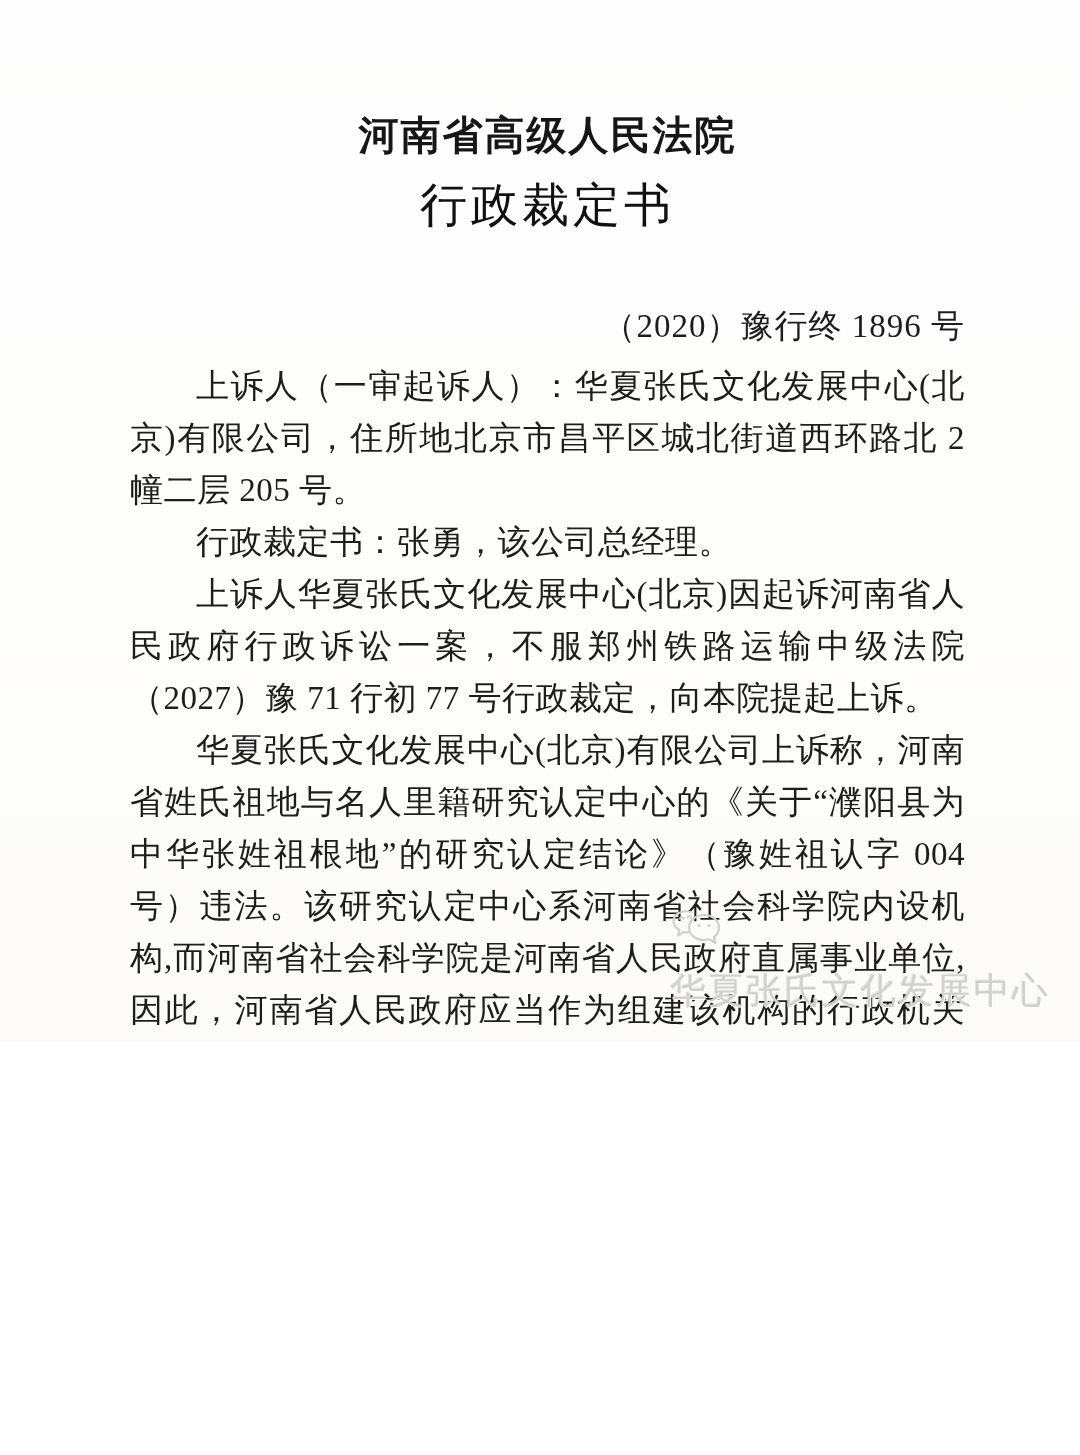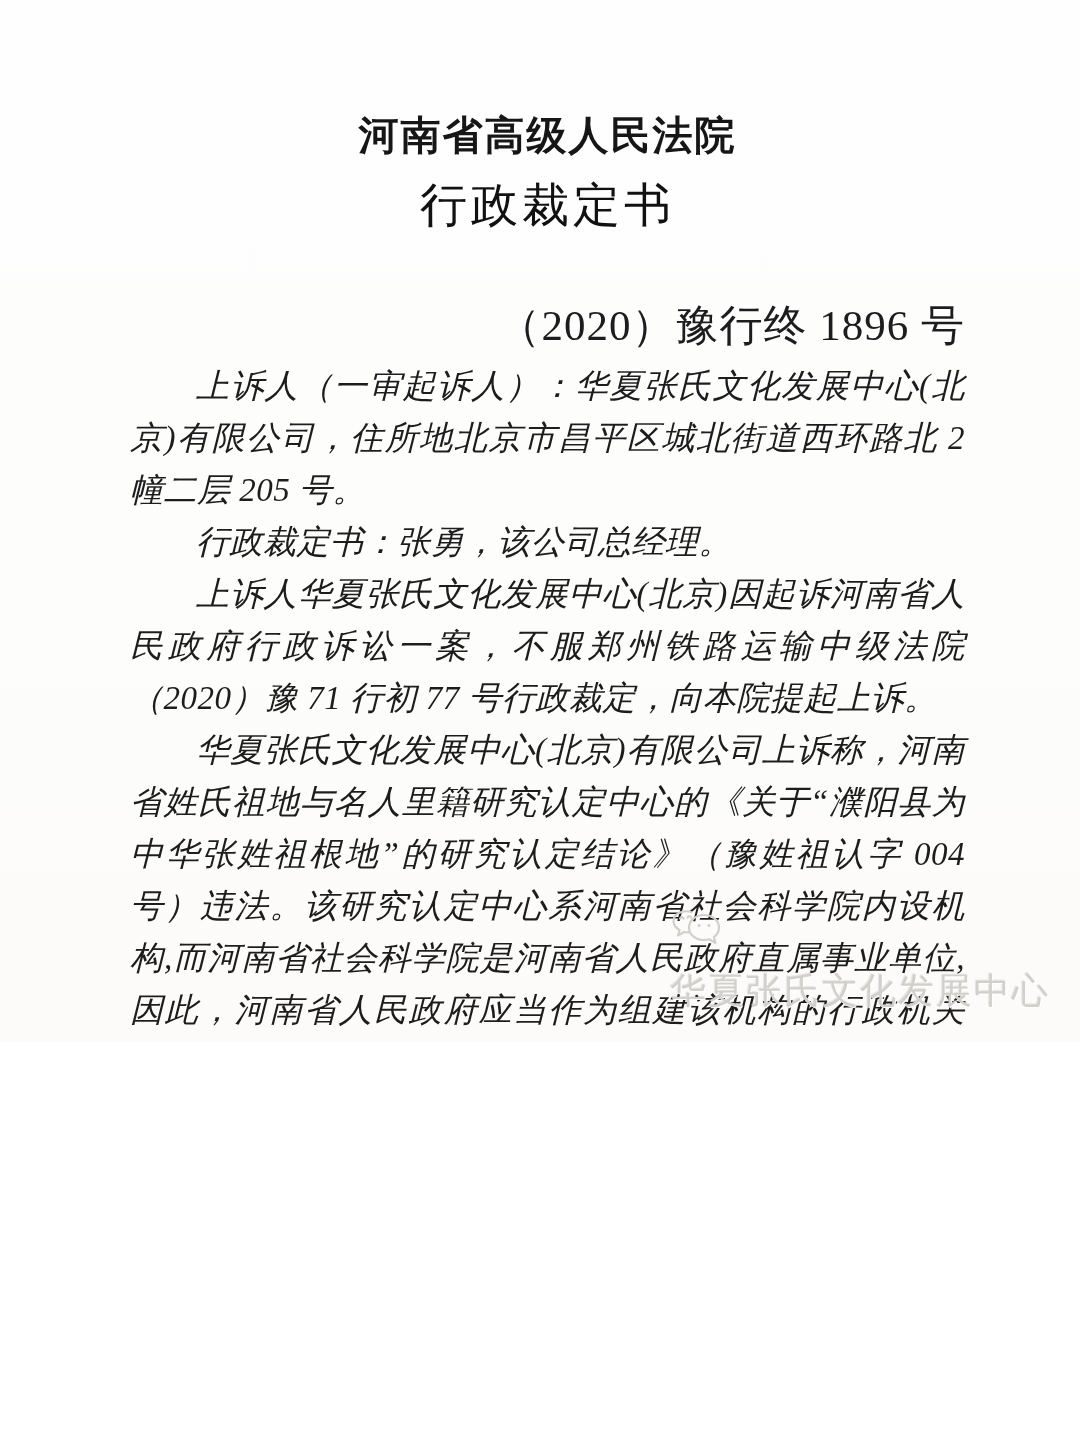--- a/index.html
+++ b/index.html
@@ -36,37 +36,36 @@
     margin: 10px 0 0 0;
     font-size: 47px;
     line-height: 62px;
     font-weight: 400;
     text-align: center;
     letter-spacing: 4px;
     color: #111111;
   }
   .case-number {
     margin-top: 68px;
-    font-size: 43px;
+    font-size: 33px;
     line-height: 44px;
     text-align: right;
     letter-spacing: 1px;
   }
   .body-text {
     margin-top: 12px;
   }
   .body-text p {
     margin: 0;
     font-size: 33px;
     line-height: 52px;
     text-align: justify;
     text-justify: inter-ideograph;
     text-indent: 2em;
     letter-spacing: 0.5px;
-    font-style: italic;
   }
   .footer-watermark {
     position: absolute;
     right: 30px;
     bottom: 26px;
     display: flex;
     align-items: flex-start;
     gap: 12px;
     flex-direction: column;
   }
@@ -87,21 +86,21 @@
 
     <h1 class="court-title">河南省高级人民法院</h1>
 
     <h2 class="doc-type">行政裁定书</h2>
 
     <div class="case-number">（2020）豫行终 1896 号</div>
 
     <div class="body-text">
       <p>上诉人（一审起诉人）：华夏张氏文化发展中心(北京)有限公司，住所地北京市昌平区城北街道西环路北 2 幢二层 205 号。</p>
       <p>行政裁定书：张勇，该公司总经理。</p>
-      <p>上诉人华夏张氏文化发展中心(北京)因起诉河南省人民政府行政诉讼一案，不服郑州铁路运输中级法院（2020）豫 71 行初 77 号行政裁定，向本院提起上诉。</p>
+      <p>上诉人华夏张氏文化发展中心(北京)因起诉河南省人民政府行政诉讼一案，不服郑州铁路运输中级法院（2027）豫 71 行初 77 号行政裁定，向本院提起上诉。</p>
       <p>华夏张氏文化发展中心(北京)有限公司上诉称，河南省姓氏祖地与名人里籍研究认定中心的《关于“濮阳县为中华张姓祖根地”的研究认定结论》（豫姓祖认字 004 号）违法。该研究认定中心系河南省社会科学院内设机构,而河南省社会科学院是河南省人民政府直属事业单位,因此，河南省人民政府应当作为组建该机构的行政机关是本案适格被告。故一审错误认定河南省人民政府不是本案适格被告而不予立案的裁定错误，请求撤销郑州铁路运输中级法院[2020]豫 71 行初 77 行政裁定书,依法予以立案审理。</p>
     </div>
 
   </div>
 
   <div class="footer-watermark">
     <span>
       <svg class="wm-icon" width="62" height="50" viewBox="0 0 62 50">
         <g fill="none" stroke="#d2d0cc" stroke-width="2.2" stroke-linecap="round" stroke-linejoin="round">
 

